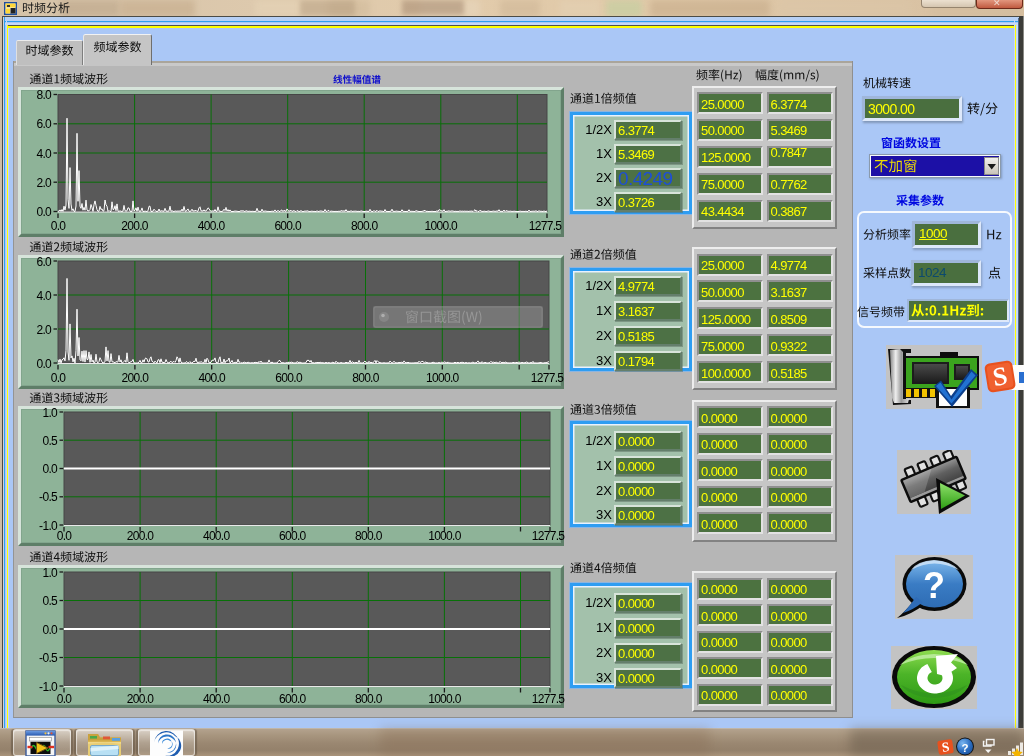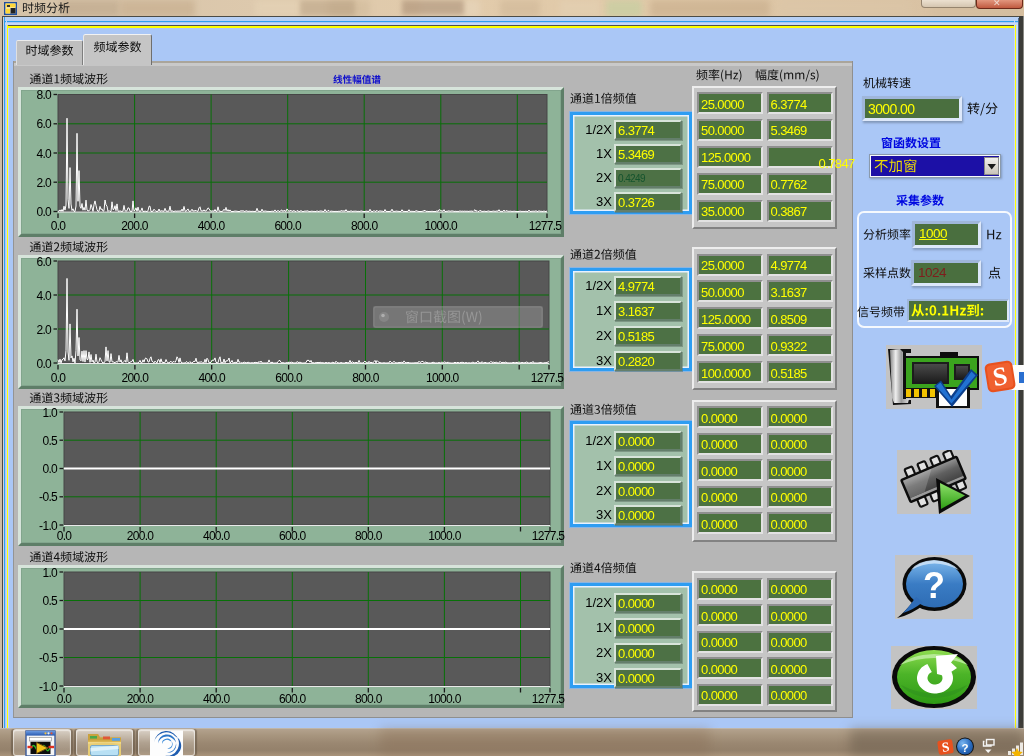--- a/index.html
+++ b/index.html
@@ -102,38 +102,38 @@
 <div class="a" style="left:568.5px;top:110.5px;width:124.0px;height:104.0px;background:#8cb4e0;"></div>
 <div class="a" style="left:569.5px;top:111.5px;width:122.0px;height:102.0px;background:#a3c1ab;border:3px solid #2e9df2;box-sizing:border-box;box-shadow:inset 0 0 0 1.5px #e8f2ff;"></div>
 <div class="t" style="left:568px;top:121.5px;font-size:13px;color:#000;line-height:15px;width:44px;text-align:right;">1/2X</div>
 <div class="a" style="left:614px;top:119.5px;width:68px;height:20px;background:#4d7145;border:2px solid;border-color:#d8e4da #647f6b #647f6b #d8e4da;box-sizing:border-box;box-shadow:1px 1px 0 rgba(90,110,95,0.5);"></div>
 <div class="t" style="left:618px;top:122.5px;font-size:13px;color:#ffff00;line-height:15px;letter-spacing:-0.6px;">6.3774</div>
 <div class="t" style="left:568px;top:145.75px;font-size:13px;color:#000;line-height:15px;width:44px;text-align:right;">1X</div>
 <div class="a" style="left:614px;top:143.75px;width:68px;height:20px;background:#4d7145;border:2px solid;border-color:#d8e4da #647f6b #647f6b #d8e4da;box-sizing:border-box;box-shadow:1px 1px 0 rgba(90,110,95,0.5);"></div>
 <div class="t" style="left:618px;top:146.75px;font-size:13px;color:#ffff00;line-height:15px;letter-spacing:-0.6px;">5.3469</div>
 <div class="t" style="left:568px;top:170.0px;font-size:13px;color:#000;line-height:15px;width:44px;text-align:right;">2X</div>
 <div class="a" style="left:614px;top:168.0px;width:68px;height:20px;background:#4d7145;border:2px solid;border-color:#d8e4da #647f6b #647f6b #d8e4da;box-sizing:border-box;box-shadow:1px 1px 0 rgba(90,110,95,0.5);"></div>
-<div class="t" style="left:618px;top:171.0px;font-size:10px;color:#14532d;line-height:15px;letter-spacing:-0.6px;">0.4249</div>
+<div class="t" style="left:618px;top:171.0px;font-size:19px;color:#1d4ed8;line-height:15px;letter-spacing:-0.6px;">0.4249</div>
 <div class="t" style="left:568px;top:194.25px;font-size:13px;color:#000;line-height:15px;width:44px;text-align:right;">3X</div>
 <div class="a" style="left:614px;top:192.25px;width:68px;height:20px;background:#4d7145;border:2px solid;border-color:#d8e4da #647f6b #647f6b #d8e4da;box-sizing:border-box;box-shadow:1px 1px 0 rgba(90,110,95,0.5);"></div>
 <div class="t" style="left:618px;top:195.25px;font-size:13px;color:#ffff00;line-height:15px;letter-spacing:-0.6px;">0.3726</div>
 <div class="a" style="left:568.5px;top:266.5px;width:124.0px;height:105.5px;background:#8cb4e0;"></div>
 <div class="a" style="left:569.5px;top:267.5px;width:122.0px;height:103.5px;background:#a3c1ab;border:3px solid #2e9df2;box-sizing:border-box;box-shadow:inset 0 0 0 1.5px #e8f2ff;"></div>
 <div class="t" style="left:568px;top:277.8px;font-size:13px;color:#000;line-height:15px;width:44px;text-align:right;">1/2X</div>
 <div class="a" style="left:614px;top:275.8px;width:68px;height:20px;background:#4d7145;border:2px solid;border-color:#d8e4da #647f6b #647f6b #d8e4da;box-sizing:border-box;box-shadow:1px 1px 0 rgba(90,110,95,0.5);"></div>
 <div class="t" style="left:618px;top:278.8px;font-size:13px;color:#ffff00;line-height:15px;letter-spacing:-0.6px;">4.9774</div>
 <div class="t" style="left:568px;top:302.7px;font-size:13px;color:#000;line-height:15px;width:44px;text-align:right;">1X</div>
 <div class="a" style="left:614px;top:300.7px;width:68px;height:20px;background:#4d7145;border:2px solid;border-color:#d8e4da #647f6b #647f6b #d8e4da;box-sizing:border-box;box-shadow:1px 1px 0 rgba(90,110,95,0.5);"></div>
 <div class="t" style="left:618px;top:303.7px;font-size:13px;color:#ffff00;line-height:15px;letter-spacing:-0.6px;">3.1637</div>
 <div class="t" style="left:568px;top:327.6px;font-size:13px;color:#000;line-height:15px;width:44px;text-align:right;">2X</div>
 <div class="a" style="left:614px;top:325.6px;width:68px;height:20px;background:#4d7145;border:2px solid;border-color:#d8e4da #647f6b #647f6b #d8e4da;box-sizing:border-box;box-shadow:1px 1px 0 rgba(90,110,95,0.5);"></div>
 <div class="t" style="left:618px;top:328.6px;font-size:13px;color:#ffff00;line-height:15px;letter-spacing:-0.6px;">0.5185</div>
 <div class="t" style="left:568px;top:352.5px;font-size:13px;color:#000;line-height:15px;width:44px;text-align:right;">3X</div>
 <div class="a" style="left:614px;top:350.5px;width:68px;height:20px;background:#4d7145;border:2px solid;border-color:#d8e4da #647f6b #647f6b #d8e4da;box-sizing:border-box;box-shadow:1px 1px 0 rgba(90,110,95,0.5);"></div>
-<div class="t" style="left:618px;top:353.5px;font-size:13px;color:#ffff00;line-height:15px;letter-spacing:-0.6px;">0.2820</div>
+<div class="t" style="left:618px;top:353.5px;font-size:13px;color:#ffff00;line-height:15px;letter-spacing:-0.6px;">0.1794</div>
 <div class="a" style="left:568.5px;top:419.8px;width:124.0px;height:108.19999999999999px;background:#8cb4e0;"></div>
 <div class="a" style="left:569.5px;top:420.8px;width:122.0px;height:106.19999999999999px;background:#a3c1ab;border:3px solid #2e9df2;box-sizing:border-box;box-shadow:inset 0 0 0 1.5px #e8f2ff;"></div>
 <div class="t" style="left:568px;top:433.2px;font-size:13px;color:#000;line-height:15px;width:44px;text-align:right;">1/2X</div>
 <div class="a" style="left:614px;top:431.2px;width:68px;height:20px;background:#4d7145;border:2px solid;border-color:#d8e4da #647f6b #647f6b #d8e4da;box-sizing:border-box;box-shadow:1px 1px 0 rgba(90,110,95,0.5);"></div>
 <div class="t" style="left:618px;top:434.2px;font-size:13px;color:#ffff00;line-height:15px;letter-spacing:-0.6px;">0.0000</div>
 <div class="t" style="left:568px;top:457.88px;font-size:13px;color:#000;line-height:15px;width:44px;text-align:right;">1X</div>
 <div class="a" style="left:614px;top:455.88px;width:68px;height:20px;background:#4d7145;border:2px solid;border-color:#d8e4da #647f6b #647f6b #d8e4da;box-sizing:border-box;box-shadow:1px 1px 0 rgba(90,110,95,0.5);"></div>
 <div class="t" style="left:618px;top:458.88px;font-size:13px;color:#ffff00;line-height:15px;letter-spacing:-0.6px;">0.0000</div>
 <div class="t" style="left:568px;top:482.56px;font-size:13px;color:#000;line-height:15px;width:44px;text-align:right;">2X</div>
 <div class="a" style="left:614px;top:480.56px;width:68px;height:20px;background:#4d7145;border:2px solid;border-color:#d8e4da #647f6b #647f6b #d8e4da;box-sizing:border-box;box-shadow:1px 1px 0 rgba(90,110,95,0.5);"></div>
@@ -160,27 +160,27 @@
 <div class="t" style="left:701px;top:96.5px;font-size:13px;color:#ffff00;line-height:15px;letter-spacing:-0.6px;">25.0000</div>
 <div class="a" style="left:766.5px;top:92.0px;width:66px;height:22px;background:#4c7240;border:2px solid;border-color:#8f8f8f #e2e2e2 #e2e2e2 #8f8f8f;box-sizing:border-box;"></div>
 <div class="t" style="left:770.5px;top:96.5px;font-size:13px;color:#ffff00;line-height:15px;letter-spacing:-0.6px;">6.3774</div>
 <div class="a" style="left:697px;top:118.9px;width:66px;height:22px;background:#4c7240;border:2px solid;border-color:#8f8f8f #e2e2e2 #e2e2e2 #8f8f8f;box-sizing:border-box;"></div>
 <div class="t" style="left:701px;top:123.4px;font-size:13px;color:#ffff00;line-height:15px;letter-spacing:-0.6px;">50.0000</div>
 <div class="a" style="left:766.5px;top:118.9px;width:66px;height:22px;background:#4c7240;border:2px solid;border-color:#8f8f8f #e2e2e2 #e2e2e2 #8f8f8f;box-sizing:border-box;"></div>
 <div class="t" style="left:770.5px;top:123.4px;font-size:13px;color:#ffff00;line-height:15px;letter-spacing:-0.6px;">5.3469</div>
 <div class="a" style="left:697px;top:145.8px;width:66px;height:22px;background:#4c7240;border:2px solid;border-color:#8f8f8f #e2e2e2 #e2e2e2 #8f8f8f;box-sizing:border-box;"></div>
 <div class="t" style="left:701px;top:150.3px;font-size:13px;color:#ffff00;line-height:15px;letter-spacing:-0.6px;">125.0000</div>
 <div class="a" style="left:766.5px;top:145.8px;width:66px;height:22px;background:#4c7240;border:2px solid;border-color:#8f8f8f #e2e2e2 #e2e2e2 #8f8f8f;box-sizing:border-box;"></div>
-<div class="t" style="left:770.5px;top:156px;font-size:13px;color:#ffff00;line-height:15px;letter-spacing:-0.6px;margin-left:48px;">0.7847</div>
+<div class="t" style="left:770.5px;top:145px;font-size:13px;color:#ffff00;line-height:15px;letter-spacing:-0.6px;">0.7847</div>
 <div class="a" style="left:697px;top:172.7px;width:66px;height:22px;background:#4c7240;border:2px solid;border-color:#8f8f8f #e2e2e2 #e2e2e2 #8f8f8f;box-sizing:border-box;"></div>
 <div class="t" style="left:701px;top:177.2px;font-size:13px;color:#ffff00;line-height:15px;letter-spacing:-0.6px;">75.0000</div>
 <div class="a" style="left:766.5px;top:172.7px;width:66px;height:22px;background:#4c7240;border:2px solid;border-color:#8f8f8f #e2e2e2 #e2e2e2 #8f8f8f;box-sizing:border-box;"></div>
 <div class="t" style="left:770.5px;top:177.2px;font-size:13px;color:#ffff00;line-height:15px;letter-spacing:-0.6px;">0.7762</div>
 <div class="a" style="left:697px;top:199.6px;width:66px;height:22px;background:#4c7240;border:2px solid;border-color:#8f8f8f #e2e2e2 #e2e2e2 #8f8f8f;box-sizing:border-box;"></div>
-<div class="t" style="left:701px;top:204.1px;font-size:13px;color:#ffff00;line-height:15px;letter-spacing:-0.6px;">35.0000</div>
+<div class="t" style="left:701px;top:204.1px;font-size:13px;color:#ffff00;line-height:15px;letter-spacing:-0.6px;">43.4434</div>
 <div class="a" style="left:766.5px;top:199.6px;width:66px;height:22px;background:#4c7240;border:2px solid;border-color:#8f8f8f #e2e2e2 #e2e2e2 #8f8f8f;box-sizing:border-box;"></div>
 <div class="t" style="left:770.5px;top:204.1px;font-size:13px;color:#ffff00;line-height:15px;letter-spacing:-0.6px;">0.3867</div>
 <div class="a" style="left:692px;top:247px;width:145px;height:143px;background:#c6c6c6;border:2px solid;border-color:#ededed #828282 #828282 #ededed;box-sizing:border-box;"></div>
 <div class="a" style="left:697px;top:253.5px;width:66px;height:22px;background:#4c7240;border:2px solid;border-color:#8f8f8f #e2e2e2 #e2e2e2 #8f8f8f;box-sizing:border-box;"></div>
 <div class="t" style="left:701px;top:258.0px;font-size:13px;color:#ffff00;line-height:15px;letter-spacing:-0.6px;">25.0000</div>
 <div class="a" style="left:766.5px;top:253.5px;width:66px;height:22px;background:#4c7240;border:2px solid;border-color:#8f8f8f #e2e2e2 #e2e2e2 #8f8f8f;box-sizing:border-box;"></div>
 <div class="t" style="left:770.5px;top:258.0px;font-size:13px;color:#ffff00;line-height:15px;letter-spacing:-0.6px;">4.9774</div>
 <div class="a" style="left:697px;top:280.4px;width:66px;height:22px;background:#4c7240;border:2px solid;border-color:#8f8f8f #e2e2e2 #e2e2e2 #8f8f8f;box-sizing:border-box;"></div>
 <div class="t" style="left:701px;top:284.9px;font-size:13px;color:#ffff00;line-height:15px;letter-spacing:-0.6px;">50.0000</div>
 <div class="a" style="left:766.5px;top:280.4px;width:66px;height:22px;background:#4c7240;border:2px solid;border-color:#8f8f8f #e2e2e2 #e2e2e2 #8f8f8f;box-sizing:border-box;"></div>
@@ -240,21 +240,21 @@
 <div class="a" style="left:766.5px;top:683.9px;width:66px;height:22px;background:#4c7240;border:2px solid;border-color:#8f8f8f #e2e2e2 #e2e2e2 #8f8f8f;box-sizing:border-box;"></div>
 <div class="t" style="left:770.5px;top:688.4px;font-size:13px;color:#ffff00;line-height:15px;letter-spacing:-0.6px;">0.0000</div>
 <div class="a" style="left:861.5px;top:95.5px;width:100px;height:25px;background:#4a6f3f;border:3px solid;border-color:#9fb6da #dde8fa #dde8fa #9fb6da;box-sizing:border-box;box-shadow:1px 2px 2px rgba(120,140,170,0.8);"></div>
 <div class="t" style="left:868px;top:102px;font-size:14px;color:#ffff00;line-height:15px;letter-spacing:-0.6px;">3000.00</div>
 <div class="a" style="left:869px;top:154px;width:132px;height:24px;background:#1c10a6;border:1px solid #8a9aac;box-shadow:inset 0 0 0 1px #f4f8fc,1px 1px 2px rgba(100,120,150,0.6);box-sizing:border-box;"></div>
 <div class="a" style="left:984px;top:157px;width:14.5px;height:18px;background:linear-gradient(#f2f0ec,#c9c4ba);border:1px solid #888;box-sizing:border-box;"></div>
 <div class="a" style="left:857px;top:211px;width:154.5px;height:117px;border:2px solid #f6f9fd;border-radius:7px;box-sizing:border-box;"></div>
 <div class="a" style="left:912px;top:220.5px;width:69px;height:27.5px;background:#4a6f3f;border:3px solid;border-color:#9fb6da #dde8fa #dde8fa #9fb6da;box-sizing:border-box;box-shadow:1px 2px 2px rgba(120,140,170,0.7);"></div>
 <div class="t" style="left:919px;top:226.0px;font-size:13.5px;color:#ffff00;line-height:15.5px;letter-spacing:-0.5px;text-decoration:underline;">1000</div>
 <div class="a" style="left:911px;top:259.5px;width:70px;height:26px;background:#4a6f3f;border:3px solid;border-color:#9fb6da #dde8fa #dde8fa #9fb6da;box-sizing:border-box;box-shadow:1px 2px 2px rgba(120,140,170,0.7);"></div>
-<div class="t" style="left:918px;top:265.0px;font-size:13.5px;color:#7f1d1d;line-height:15.5px;letter-spacing:-0.5px;">1024</div>
+<div class="t" style="left:918px;top:265.0px;font-size:13.5px;color:#0c4a6e;line-height:15.5px;letter-spacing:-0.5px;">1024</div>
 <div class="a" style="left:906.5px;top:298.5px;width:102.5px;height:23px;background:#4a6f3f;border:2px solid;border-color:#9fb6da #dde8fa #dde8fa #9fb6da;box-sizing:border-box;"></div>
 <div class="a" style="left:0;top:727.5px;width:1024px;height:28.5px;background:linear-gradient(#b5a490 0%,#a8967f 25%,#9a8771 55%,#94816b 80%,#a9937a 100%);"></div>
 <div class="a" style="left:0;top:727.5px;width:1024px;height:0.8px;background:#6a6052;"></div>
 <div class="a" style="left:0;top:728.3px;width:1024px;height:1px;background:#cfc5b8;opacity:0.85;"></div>
 <div class="a" style="left:380px;top:729px;width:330px;height:27px;background:#8a7058;opacity:0.4;filter:blur(6px);"></div>
 <div class="a" style="left:850px;top:729px;width:174px;height:27px;background:#6a5c4c;opacity:0.5;filter:blur(6px);"></div>
 <div class="a" style="left:13px;top:728.5px;width:57.5px;height:27.5px;border-radius:3px;border:1px solid rgba(255,255,255,0.55);background:linear-gradient(rgba(255,255,255,0.5),rgba(255,255,255,0.22) 50%,rgba(255,255,255,0.10));box-sizing:border-box;box-shadow:inset 0 1px 1px rgba(255,255,255,0.5), 1.5px 0 1px rgba(90,76,60,0.5), -1.5px 0 1px rgba(90,76,60,0.5);"></div>
 <div class="a" style="left:75.5px;top:728.5px;width:57.5px;height:27.5px;border-radius:3px;border:1px solid rgba(255,255,255,0.55);background:linear-gradient(rgba(255,255,255,0.5),rgba(255,255,255,0.22) 50%,rgba(255,255,255,0.10));box-sizing:border-box;box-shadow:inset 0 1px 1px rgba(255,255,255,0.5), 1.5px 0 1px rgba(90,76,60,0.5), -1.5px 0 1px rgba(90,76,60,0.5);"></div>
 <div class="a" style="left:137.5px;top:728.5px;width:57.5px;height:27.5px;border-radius:3px;border:1px solid rgba(255,255,255,0.55);background:linear-gradient(rgba(255,255,255,0.5),rgba(255,255,255,0.22) 50%,rgba(255,255,255,0.10));box-sizing:border-box;box-shadow:inset 0 1px 1px rgba(255,255,255,0.5), 1.5px 0 1px rgba(90,76,60,0.5), -1.5px 0 1px rgba(90,76,60,0.5);"></div>
 <svg class="a" style="left:0;top:0;z-index:30;" width="1024" height="756" xmlns="http://www.w3.org/2000/svg">

